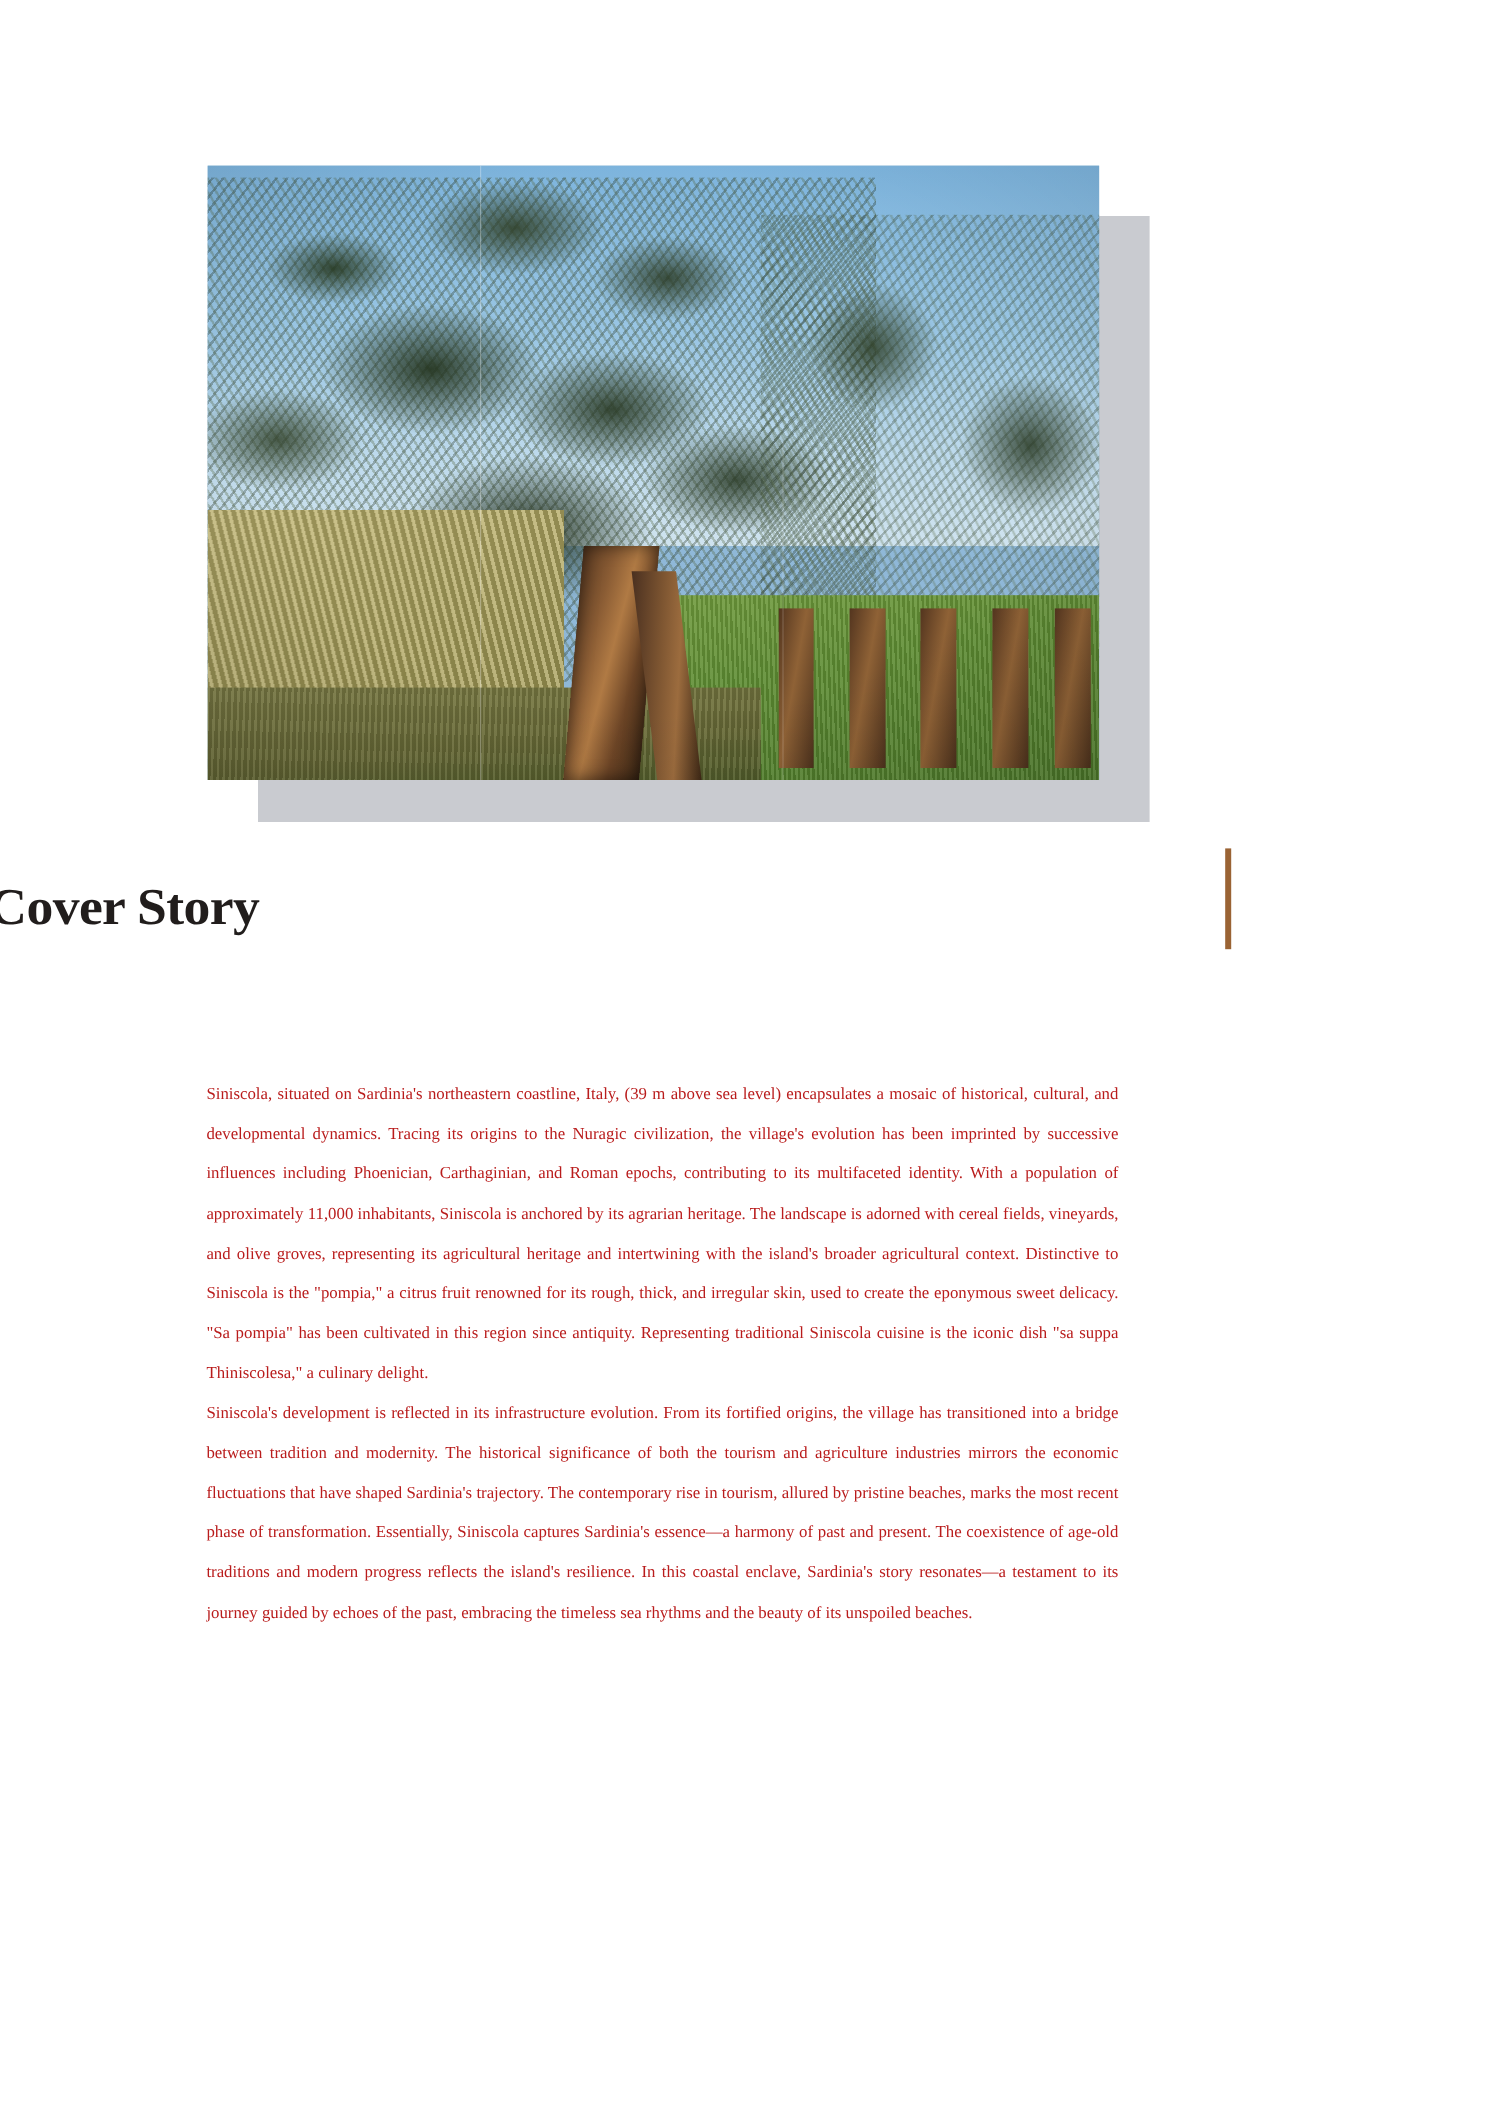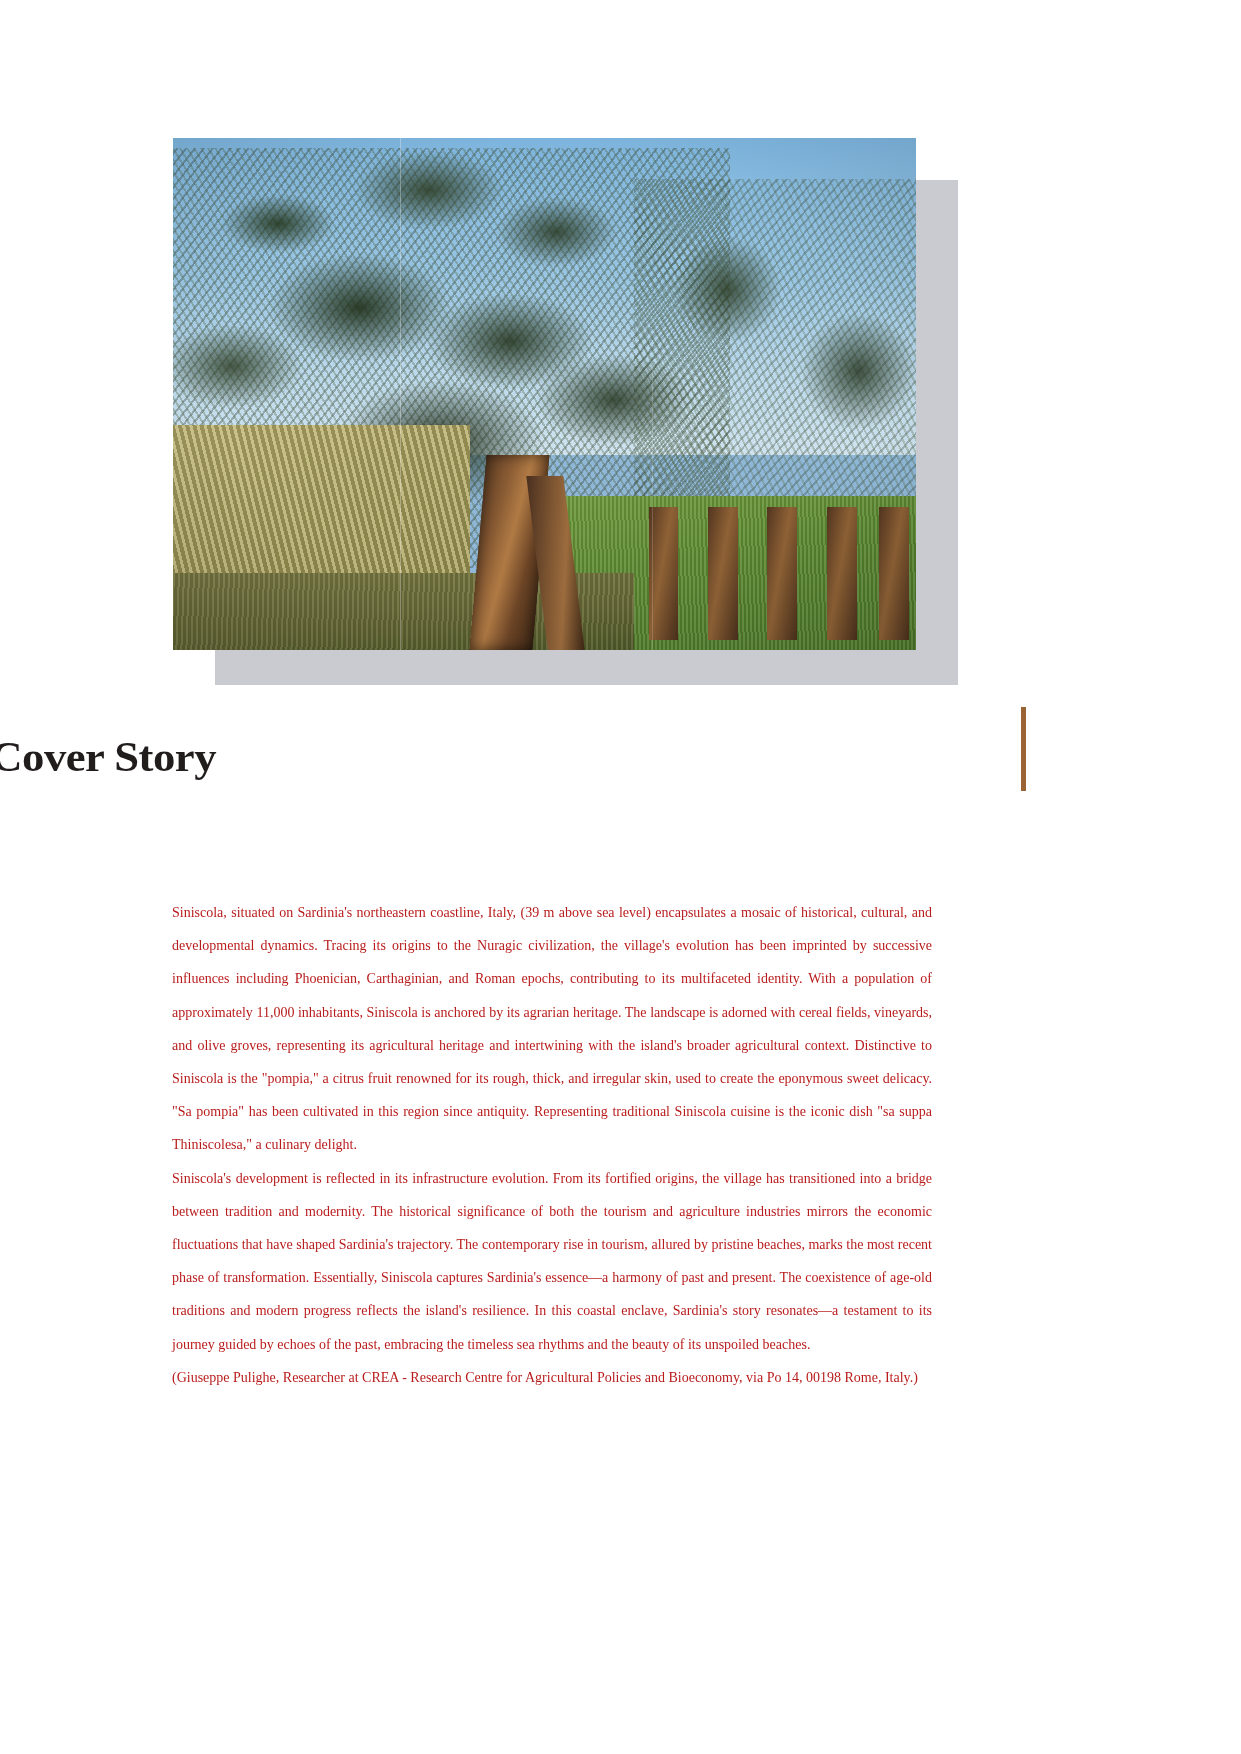--- a/index.html
+++ b/index.html
@@ -192,14 +192,13 @@
 </div>
 
 <div id="cover-story-header">
   <span id="cover-story-title">Cover Story</span>
 </div>
 <div id="cover-story-rule"></div>
 
 <div id="article-body">
   <p>Siniscola, situated on Sardinia's northeastern coastline, Italy, (39 m above sea level) encapsulates a mosaic of historical, cultural, and developmental dynamics. Tracing its origins to the Nuragic civilization, the village's evolution has been imprinted by successive influences including Phoenician, Carthaginian, and Roman epochs, contributing to its multifaceted identity. With a population of approximately 11,000 inhabitants, Siniscola is anchored by its agrarian heritage. The landscape is adorned with cereal fields, vineyards, and olive groves, representing its agricultural heritage and intertwining with the island's broader agricultural context. Distinctive to Siniscola is the "pompia," a citrus fruit renowned for its rough, thick, and irregular skin, used to create the eponymous sweet delicacy. "Sa pompia" has been cultivated in this region since antiquity. Representing traditional Siniscola cuisine is the iconic dish "sa suppa Thiniscolesa," a culinary delight.</p>
   <p>Siniscola's development is reflected in its infrastructure evolution. From its fortified origins, the village has transitioned into a bridge between tradition and modernity. The historical significance of both the tourism and agriculture industries mirrors the economic fluctuations that have shaped Sardinia's trajectory. The contemporary rise in tourism, allured by pristine beaches, marks the most recent phase of transformation. Essentially, Siniscola captures Sardinia's essence—a harmony of past and present. The coexistence of age-old traditions and modern progress reflects the island's resilience. In this coastal enclave, Sardinia's story resonates—a testament to its journey guided by echoes of the past, embracing the timeless sea rhythms and the beauty of its unspoiled beaches.</p>
-  <p>(Giuseppe Pulighe, Researcher at CREA - Research Centre for Agricultural Policies and Bioeconomy, via Po 14, 00198 Rome, Italy.)</p>
 </div>
 
 </body></html>

